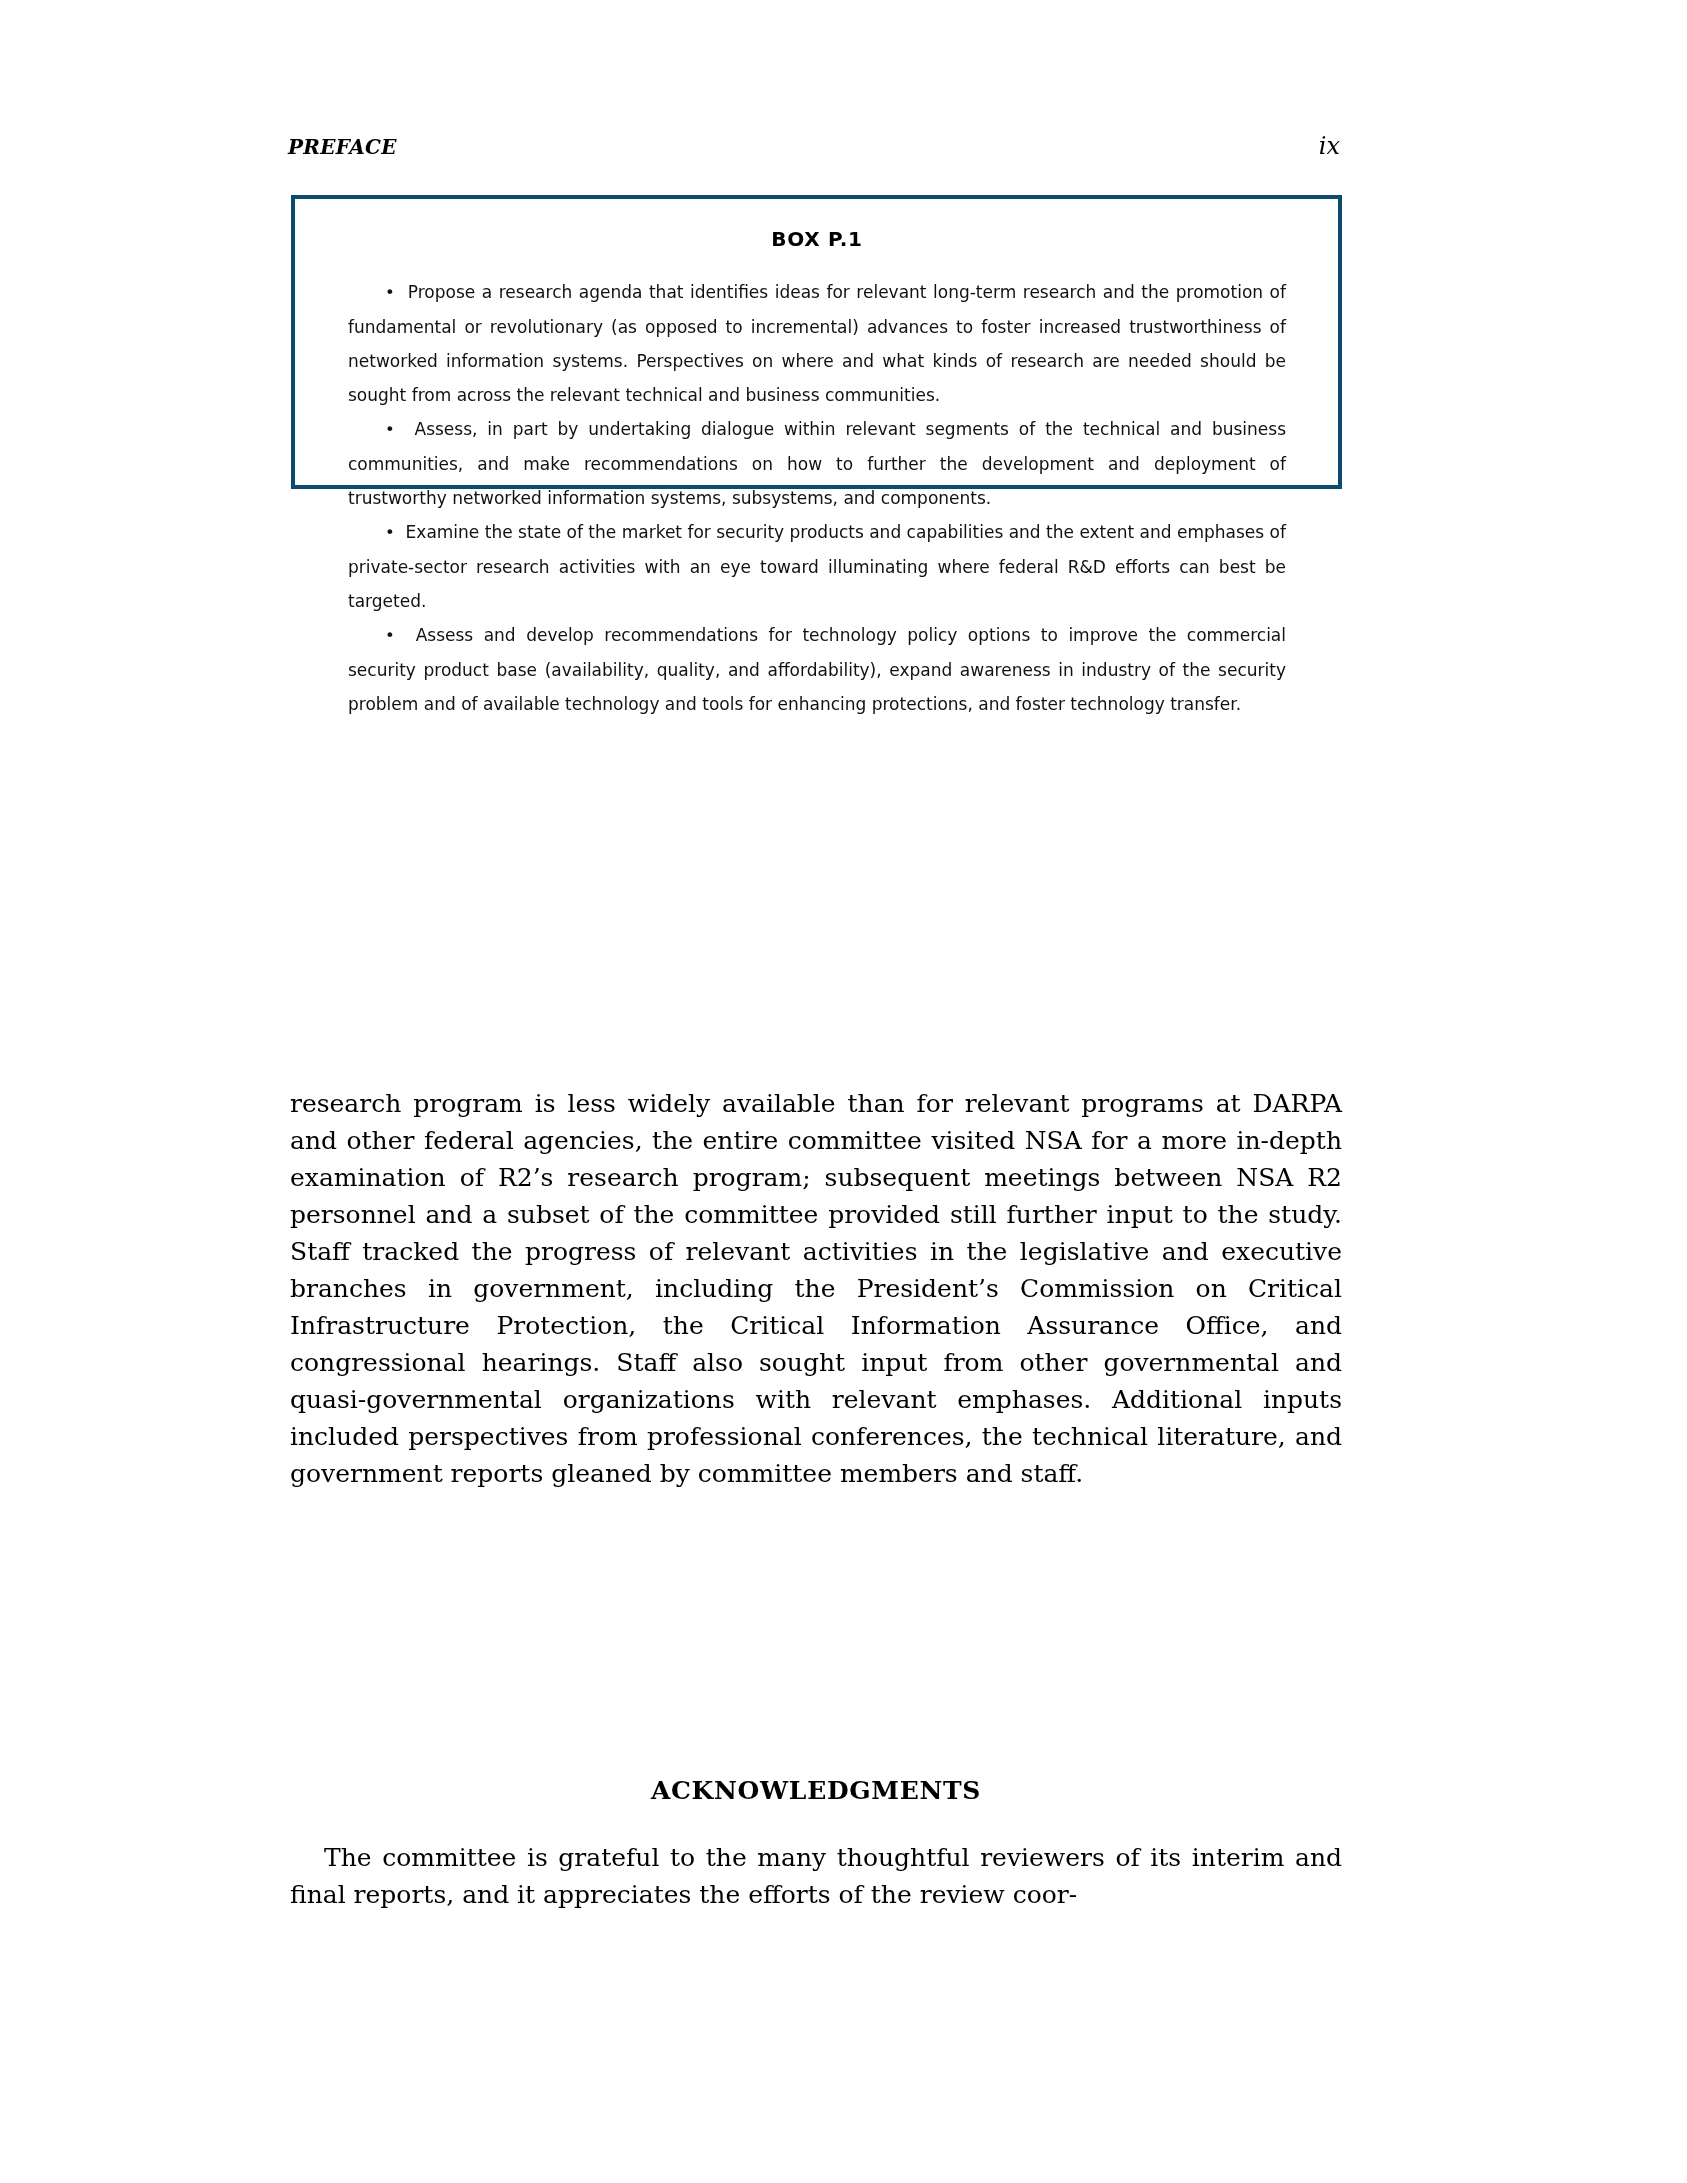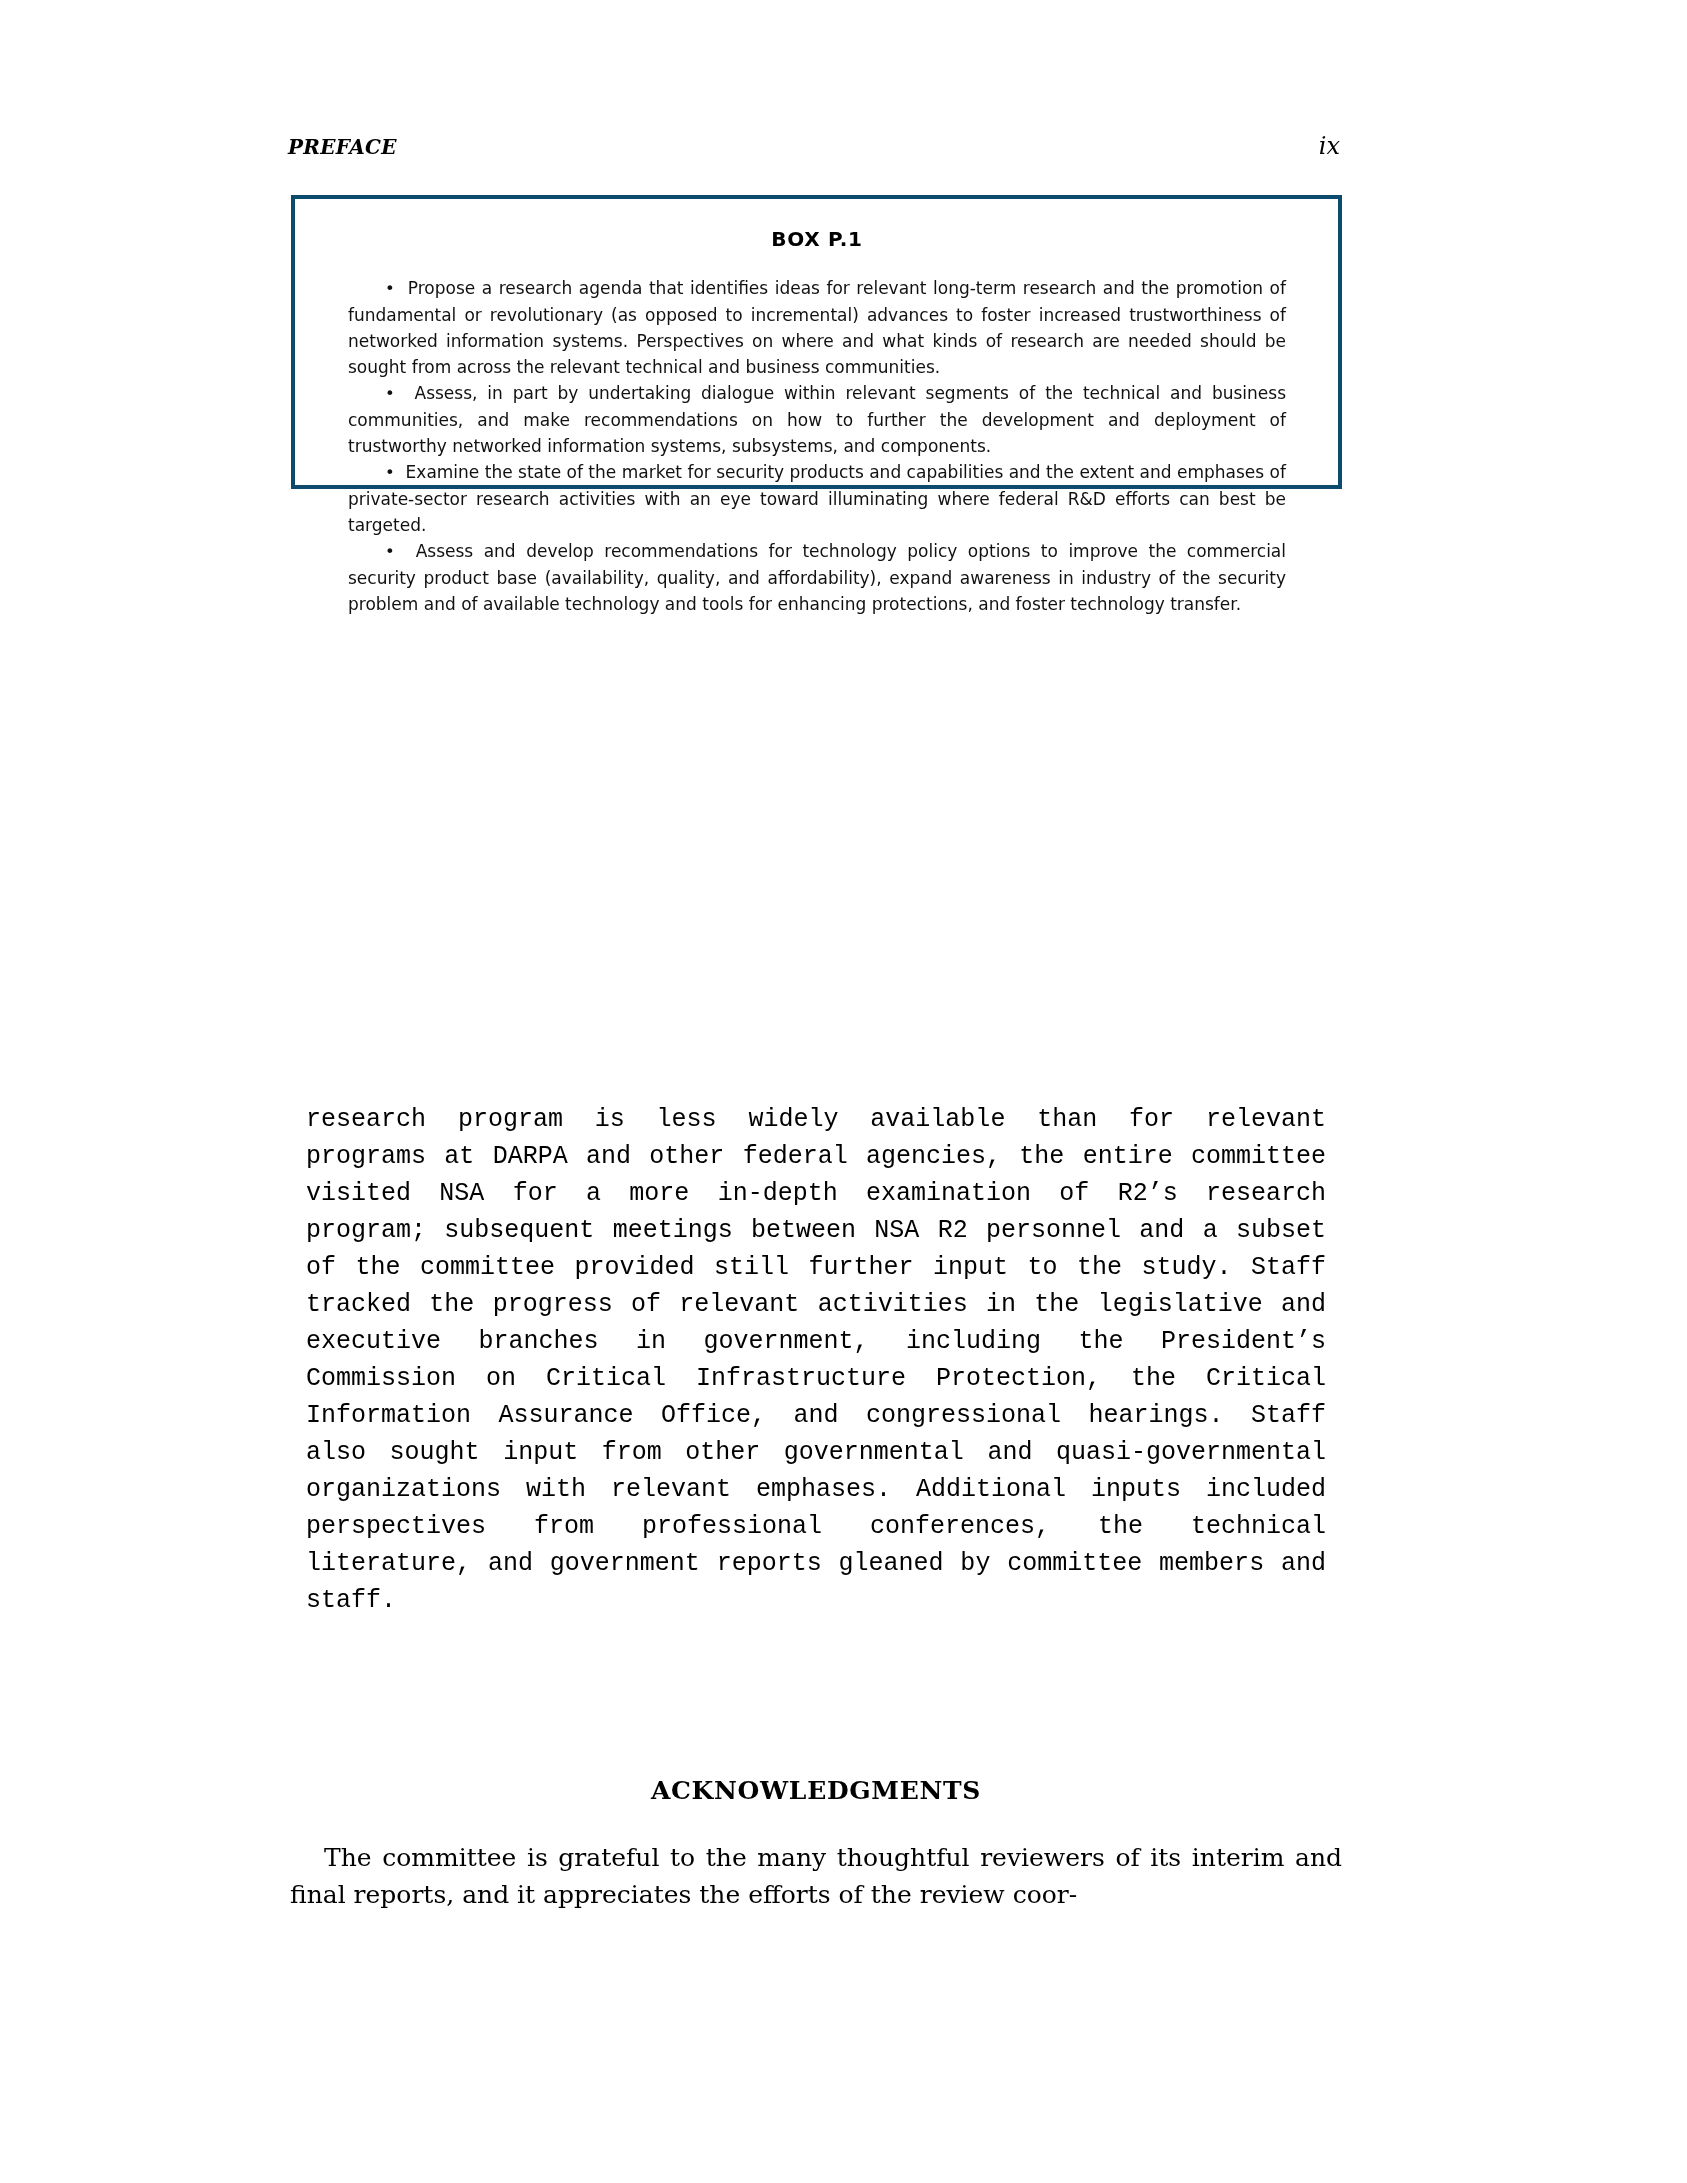--- a/index.html
+++ b/index.html
@@ -70,21 +70,21 @@
     font-family: "DejaVu Sans", sans-serif;
     font-weight: bold;
     font-size: 20px;
     letter-spacing: 0.7px;
     margin-top: 8px;
   }
   .box-body {
     margin-top: 24px;
     font-family: "DejaVu Sans", sans-serif;
     font-size: 17px;
-    line-height: 26px;
+    line-height: 34px;
     text-align: justify;
     text-justify: inter-word;
     color: #111;
   }
   .bullet-p {
     margin: 0;
     text-indent: 37px;
   }
   .bullet-p .bul {
     font-size: 16.5px;
@@ -96,22 +96,21 @@
     left: 290px;
     top: 1085px;
     width: 1052px;
     font-family: "DejaVu Serif", serif;
     font-size: 25px;
     line-height: 37px;
     text-align: justify;
     text-justify: inter-word;
   }
   .body-text p {
-    margin: 16px;
-    font-family: Liberation Mono, monospace;
+    margin: 0;
   }
   .body-text p.indent {
     text-indent: 34px;
   }
 
   
   .ack-head {
     position: absolute;
     left: 290px;
     top: 1776px;

